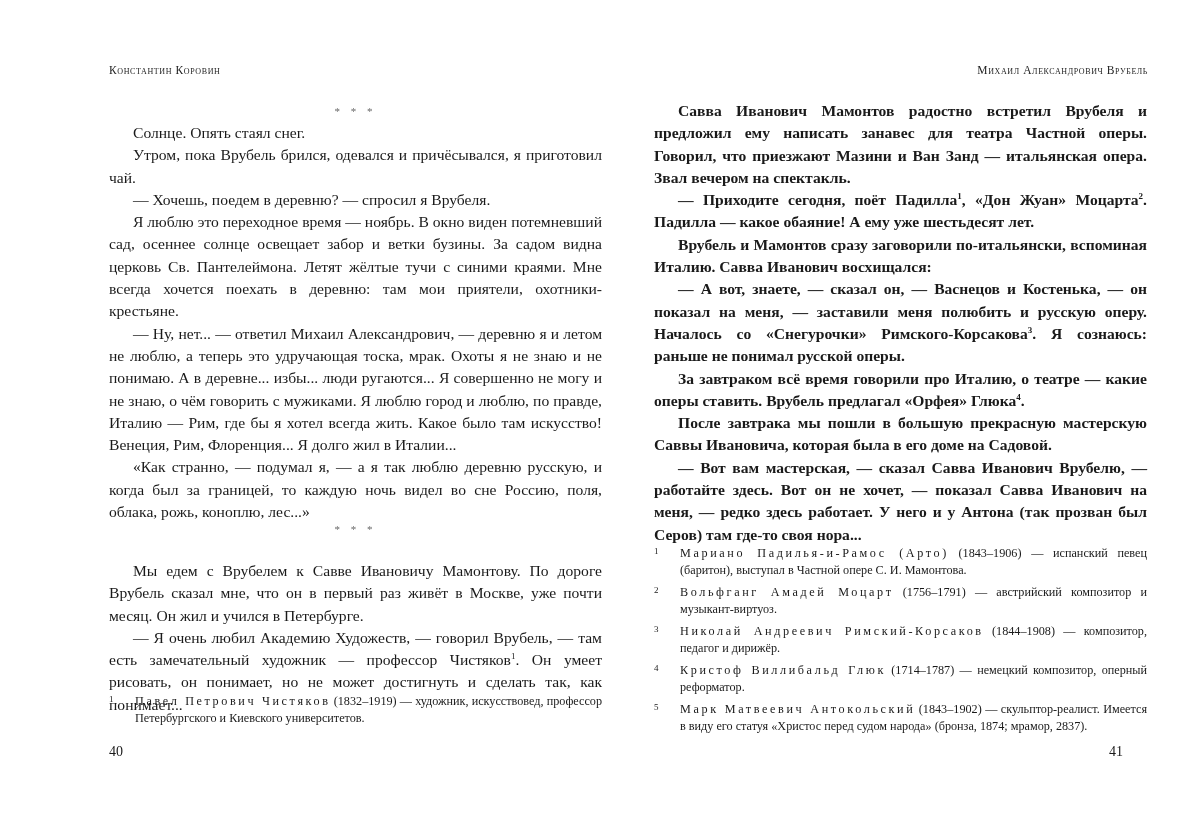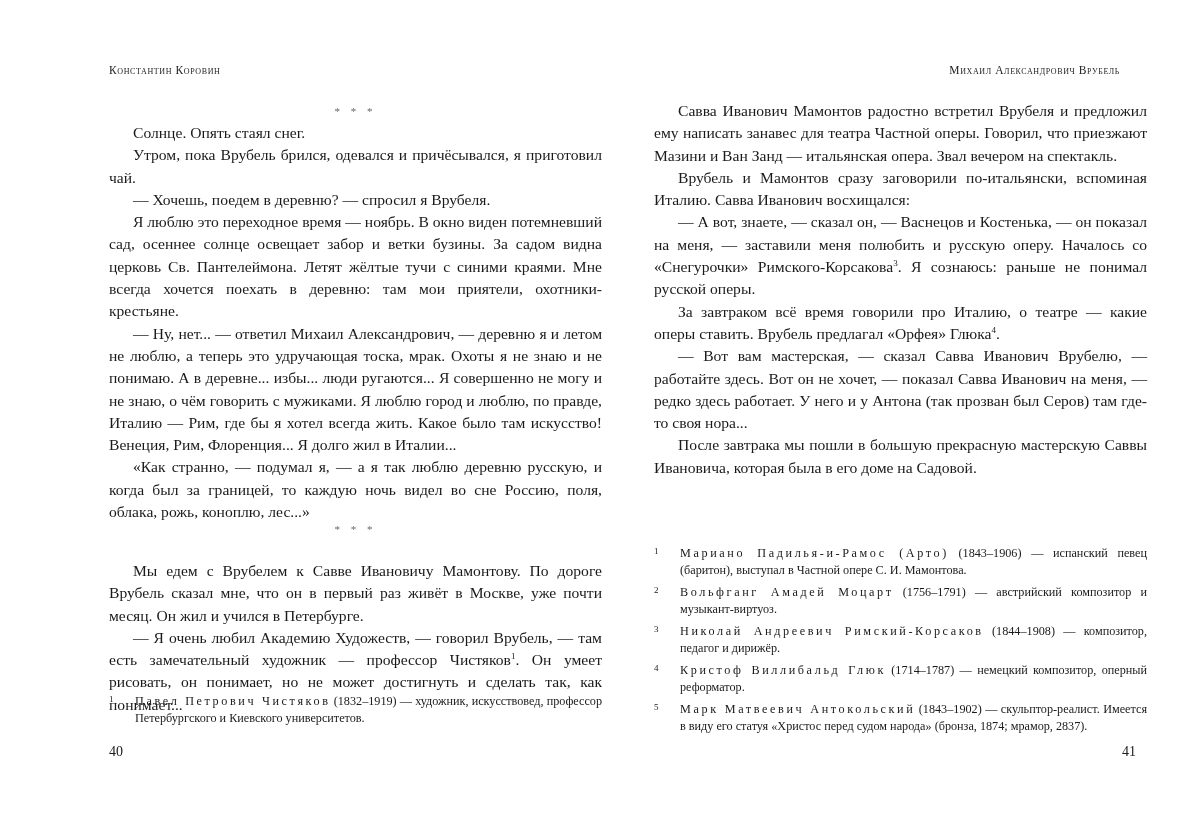--- a/index.html
+++ b/index.html
@@ -27,31 +27,31 @@
     .running-head {
       position: absolute;
       top: 64px;
       font-size: 11.5px;
       letter-spacing: 0.6px;
       font-variant: small-caps;
       color: #222;
       white-space: nowrap;
     }
     .page-left .running-head { left: 68px; }
-    .page-right .running-head { right: 80px; }
+    .page-right .running-head { right: 52px; }
 
     .text-block {
       position: absolute;
       width: 493px;
       font-size: 15.6px;
       line-height: 22.3px;
       text-align: justify;
     }
     .page-left .text-block { left: 68px; }
-    .page-right .text-block { left: 654px; left: 54px; }
+    .page-right .text-block { left: 654px; left: 54px; font-weight: bold; }
 
     .text-block p {
       margin: 0;
       text-indent: 24px;
       hyphens: manual;
     }
     .separator {
       text-align: center;
       text-indent: 0 !important;
       font-size: 11px;
@@ -90,21 +90,21 @@
       letter-spacing: 2.6px;
       font-family: Liberation Serif, serif;
     }
 
     .page-number {
       position: absolute;
       top: 744px;
       font-size: 14px;
     }
     .page-left .page-number { left: 68px; text-align: center; }
-    .page-right .page-number { right: 64px; }
+    .page-right .page-number { right: 77px; }
   </style>
 </head>
 <body>
 
 <div class="page page-left">
   <div class="running-head">Константин Коровин</div>
 
   <div class="text-block" style="top:100px;">
     <p class="separator">* * *</p>
     <p>Солнце. Опять стаял снег.</p>
@@ -129,25 +129,26 @@
   </div>
 
   <div class="page-number">40</div>
 </div>
 
 <div class="page page-right">
   <div class="running-head">Михаил Александрович Врубель</div>
 
   <div class="text-block" style="top:100px;">
     <p>Савва Иванович Мамонтов радостно встретил Врубеля и предложил ему написать занавес для театра Частной оперы. Говорил, что приезжают Мазини и Ван Занд — итальянская опера. Звал вечером на спектакль.</p>
+    <p><span>— Приходите сегодня, поёт Падилла</span><sup>1</sup><span>, «Дон Жуан» Моцарта</span><sup>2</sup><span>. Падилла — какое обаяние! А ему уже шестьдесят лет.</span></p>
     <p>Врубель и Мамонтов сразу заговорили по-итальянски, вспоминая Италию. Савва Иванович восхищался:</p>
     <p><span>— А вот, знаете, — сказал он, — Васнецов и Костенька, — он показал на меня, — заставили меня полюбить и русскую оперу. Началось со «Снегурочки» Римского-Корсакова</span><sup>3</sup><span>. Я сознаюсь: раньше не понимал русской оперы.</span></p>
     <p><span>За завтраком всё время говорили про Италию, о театре — какие оперы ставить. Врубель предлагал «Орфея» Глюка</span><sup>4</sup><span>.</span></p>
+    <p>После завтрака мы пошли в большую прекрасную мастерскую Саввы Ивановича, которая была в его доме на Садовой.</p>
     <p>— Вот вам мастерская, — сказал Савва Иванович Врубелю, — работайте здесь. Вот он не хочет, — показал Савва Иванович на меня, — редко здесь работает. У него и у Антона (так прозван был Серов) там где-то своя нора...</p>
-    <p>После завтрака мы пошли в большую прекрасную мастерскую Саввы Ивановича, которая была в его доме на Садовой.</p>
   </div>
 
   <div class="footnotes">
     <div class="footnote">
       <span class="fn-num">1</span><span class="fn-name">Мариано Падилья-и-Рамос (Арто)</span><span> (1843–1906) — испанский певец (баритон), выступал в Частной опере С. И. Мамонтова.</span>
     </div>
     <div class="footnote">
       <span class="fn-num">2</span><span class="fn-name">Вольфганг Амадей Моцарт</span><span> (1756–1791) — австрийский композитор и музыкант-виртуоз.</span>
     </div>
     <div class="footnote">

